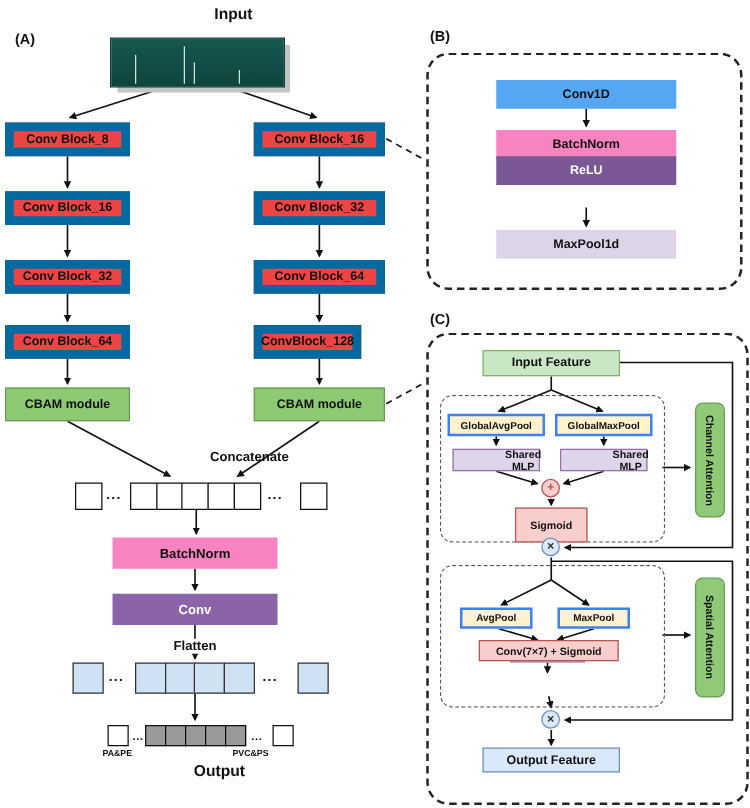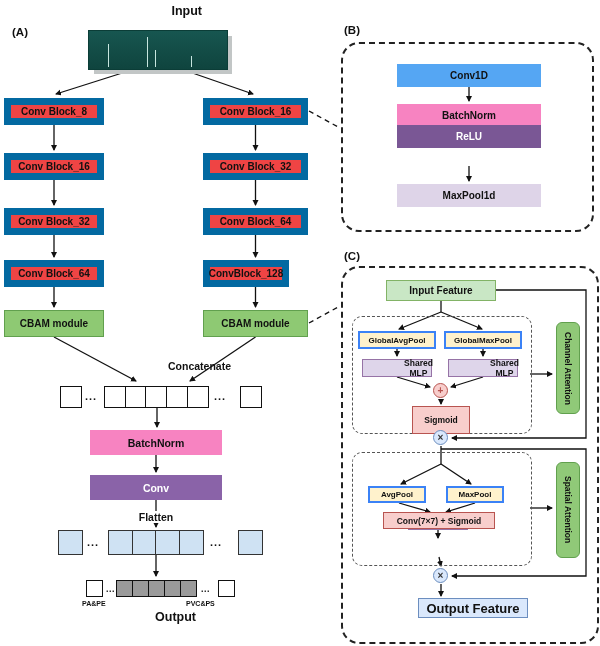--- a/index.html
+++ b/index.html
@@ -13,21 +13,21 @@
   .yellow{background:#ef4444;border:7px solid #0369a1;font-size:10px;}
   .green{background:#8ec973;border:1px solid #61a04e;font-size:10px;}
   .pink-a{background:#f783c1;font-size:10.5px;}
   .purple-a{background:#8a63a8;color:#fff;font-size:10.5px;}
   .pb{left:397px;width:144px;height:23px;font-size:10px;}
   .white-text{color:#fff;}
   .ysmall{background:#fff2cc;border:2px solid #3b82f6;font-size:8px;}
   .lav{background:#ded5ea;border:1px solid #9673a6;font-size:8.5px;padding-left:43px;}
   .pinkc{background:#f8cecc;border:1px solid #b85450;font-size:8.5px;}
   .greenc{background:#c9e7c5;border:1.2px solid #82b366;font-size:10px;}
-  .bluec{background:#dae8fc;border:1.2px solid #6c8ebf;font-size:13px;margin-left:32px;}
+  .bluec{background:#dae8fc;border:1.2px solid #6c8ebf;font-size:10px;}
   .dashed-panel{position:absolute;border:2px dashed #222;border-radius:18px;z-index:0;}
   .dashed-inner{position:absolute;border:1.5px dashed #555;border-radius:10px;z-index:1;}
   .plabel{position:absolute;font-weight:bold;font-size:11.5px;z-index:2;}
   .tlabel{position:absolute;font-weight:bold;font-size:12.5px;text-align:right;z-index:2;}
   .slabel{position:absolute;font-weight:600;font-size:10.5px;z-index:2;}
   .tiny{position:absolute;font-weight:bold;font-size:7px;z-index:2;}
   .dots{position:absolute;font-weight:bold;font-size:11px;letter-spacing:1px;z-index:2;}
   .dots-sm{font-size:9px;letter-spacing:0.5px;}
   .row{position:absolute;display:flex;z-index:2;}
   .cellw{width:22px;height:22px;background:#fff;border:1.3px solid #111;margin-left:-1.3px;box-sizing:border-box;}

